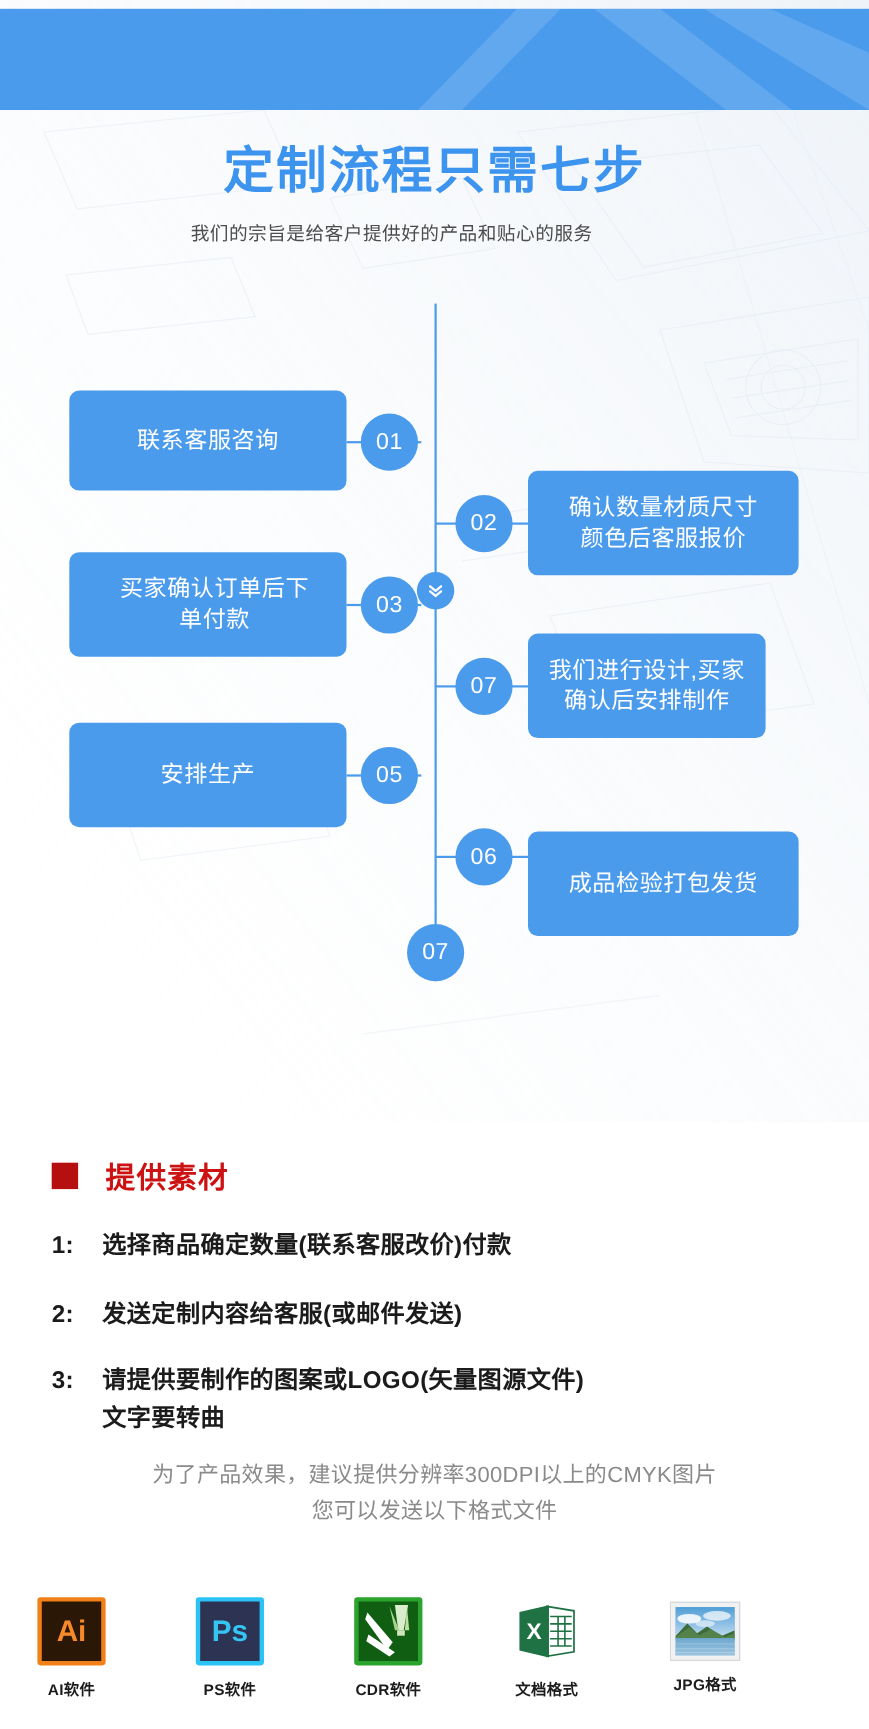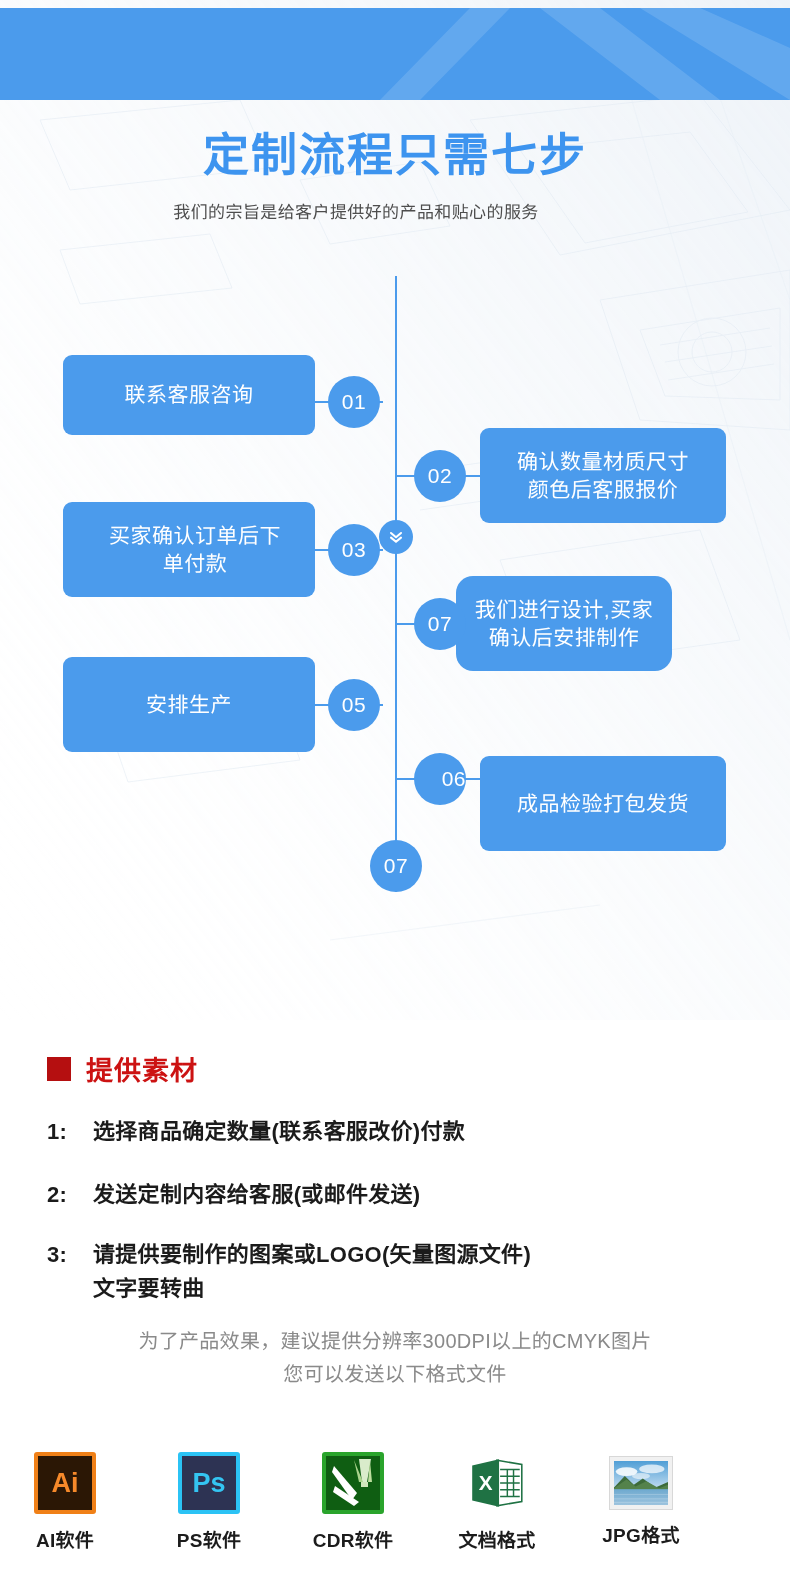--- a/index.html
+++ b/index.html
@@ -154,21 +154,21 @@
     background:#ffffff;
     margin-bottom:9px;
   }
 
   
   .mat-heading {
     position:absolute;
     left:47px; top:1049px;
     display:flex;
     align-items:center;
-    gap:15px;
+    gap:25px;
   }
   .mat-square { width:24px; height:24px; background:#b50f10; }
   .mat-heading-text {
     font-size:27px;
     font-weight:700;
     color:#cc1212;
     letter-spacing:1px;
   }
 
   .mat-item {
@@ -208,21 +208,21 @@
   }
   .format {
     width:90px;
     display:flex;
     flex-direction:column;
     align-items:center;
   }
   .format-icon { width:62px; height:62px; position:relative; }
   .format-label {
     margin-top:11px;
-    font-size:19px;
+    font-size:14px;
     font-weight:700;
     color:#1c1c1c;
     letter-spacing:.3px;
     white-space:nowrap;
   }
 
   
   .ico-ai {
     background:#2b1705;
     border:4px solid #f08017;
@@ -310,21 +310,21 @@
 
     <div class="spine"></div>
 
     <div class="chevron-cap">
       <svg width="18" height="18" viewBox="0 0 18 18" aria-hidden="true">
         <path d="M4 5 L9 9.2 L14 5" fill="none" stroke="#ffffff" stroke-width="2.1" stroke-linecap="round" stroke-linejoin="round"></path>
         <path d="M4 9.6 L9 13.8 L14 9.6" fill="none" stroke="#ffffff" stroke-width="2.1" stroke-linecap="round" stroke-linejoin="round"></path>
       </svg>
     </div>
 
-    <div class="box" style="left:63px; top:97px; width:252px; height:80px;">
+    <div class="box" style="left:63px; top:97px; width:252px; height:91px;">
       <span>联系客服咨询</span>
     </div>
     <div class="connector" style="left:315px; top:143px; width:68px;"></div>
     <div class="node" style="left:328px; top:118px;">
       <span>01</span>
     </div>
 
     <div class="box stacked" style="left:480px; top:170px; width:246px; height:95px;">
       <span style="white-space:pre-line;">确认数量材质尺寸
 颜色后客服报价</span>
@@ -336,42 +336,42 @@
 
     <div class="box" style="left:63px; top:244px; width:252px; height:95px;padding-left:22px;">
       <span style="white-space:pre-line;">买家确认订单后下
 单付款</span>
     </div>
     <div class="connector" style="left:315px; top:291px; width:68px;"></div>
     <div class="node" style="left:328px; top:266px;">
       <span>03</span>
     </div>
 
-    <div class="box stacked" style="left:456px; top:318px; width:216px; height:95px;border-radius:17px;">
+    <div class="box stacked" style="left:480px; top:318px; width:216px; height:95px;">
       <span style="white-space:pre-line;">我们进行设计,买家
 确认后安排制作</span>
     </div>
     <div class="connector" style="left:396px; top:365px; width:88px;"></div>
     <div class="node" style="left:414px; top:340px;">
       <span>07</span>
     </div>
 
     <div class="box" style="left:63px; top:399px; width:252px; height:95px;">
       <span>安排生产</span>
     </div>
     <div class="connector" style="left:315px; top:446px; width:68px;"></div>
     <div class="node" style="left:328px; top:421px;">
       <span>05</span>
     </div>
 
     <div class="box" style="left:480px; top:498px; width:246px; height:95px;">
       <span>成品检验打包发货</span>
     </div>
     <div class="connector" style="left:396px; top:520px; width:88px;"></div>
-    <div class="node" style="left:414px; top:495px;justify-content:flex-end;">
+    <div class="node" style="left:414px; top:495px;">
       <span>06</span>
     </div>
 
     <div class="node" style="left:370px; top:582px;">
       <span>07</span>
     </div>
   </div>
 
   <div class="mat-heading">
     <i class="mat-square"></i>

